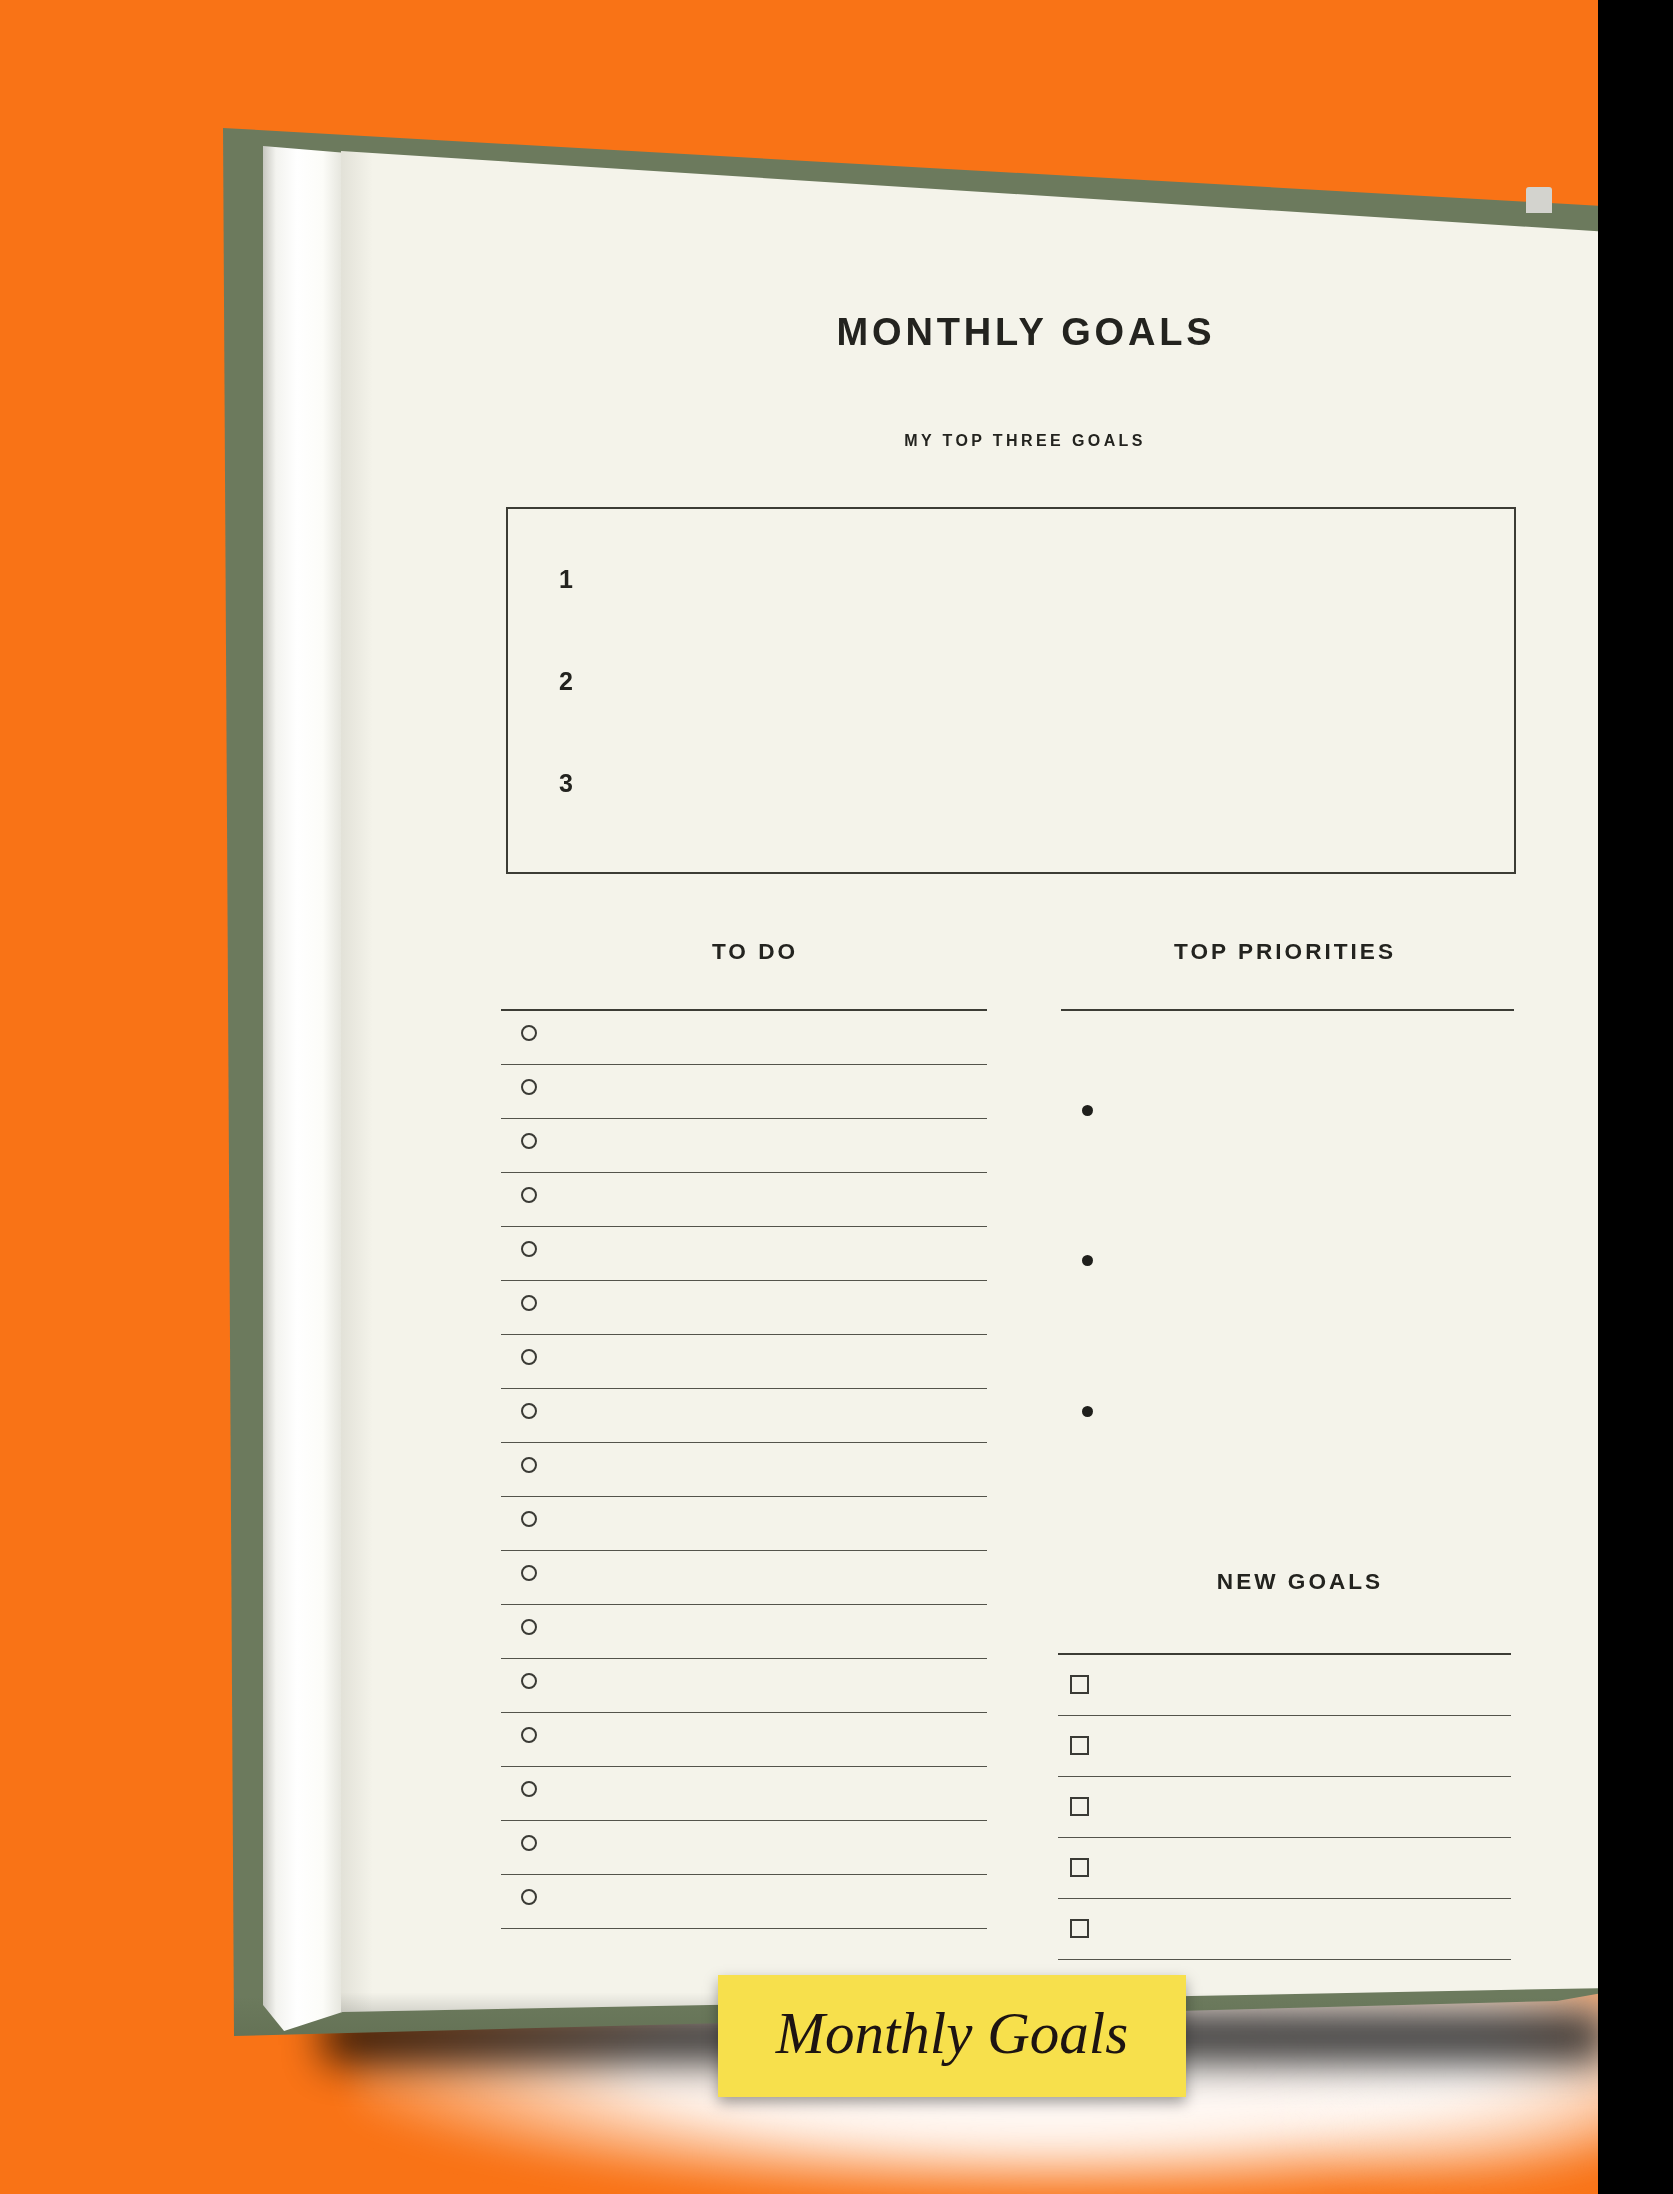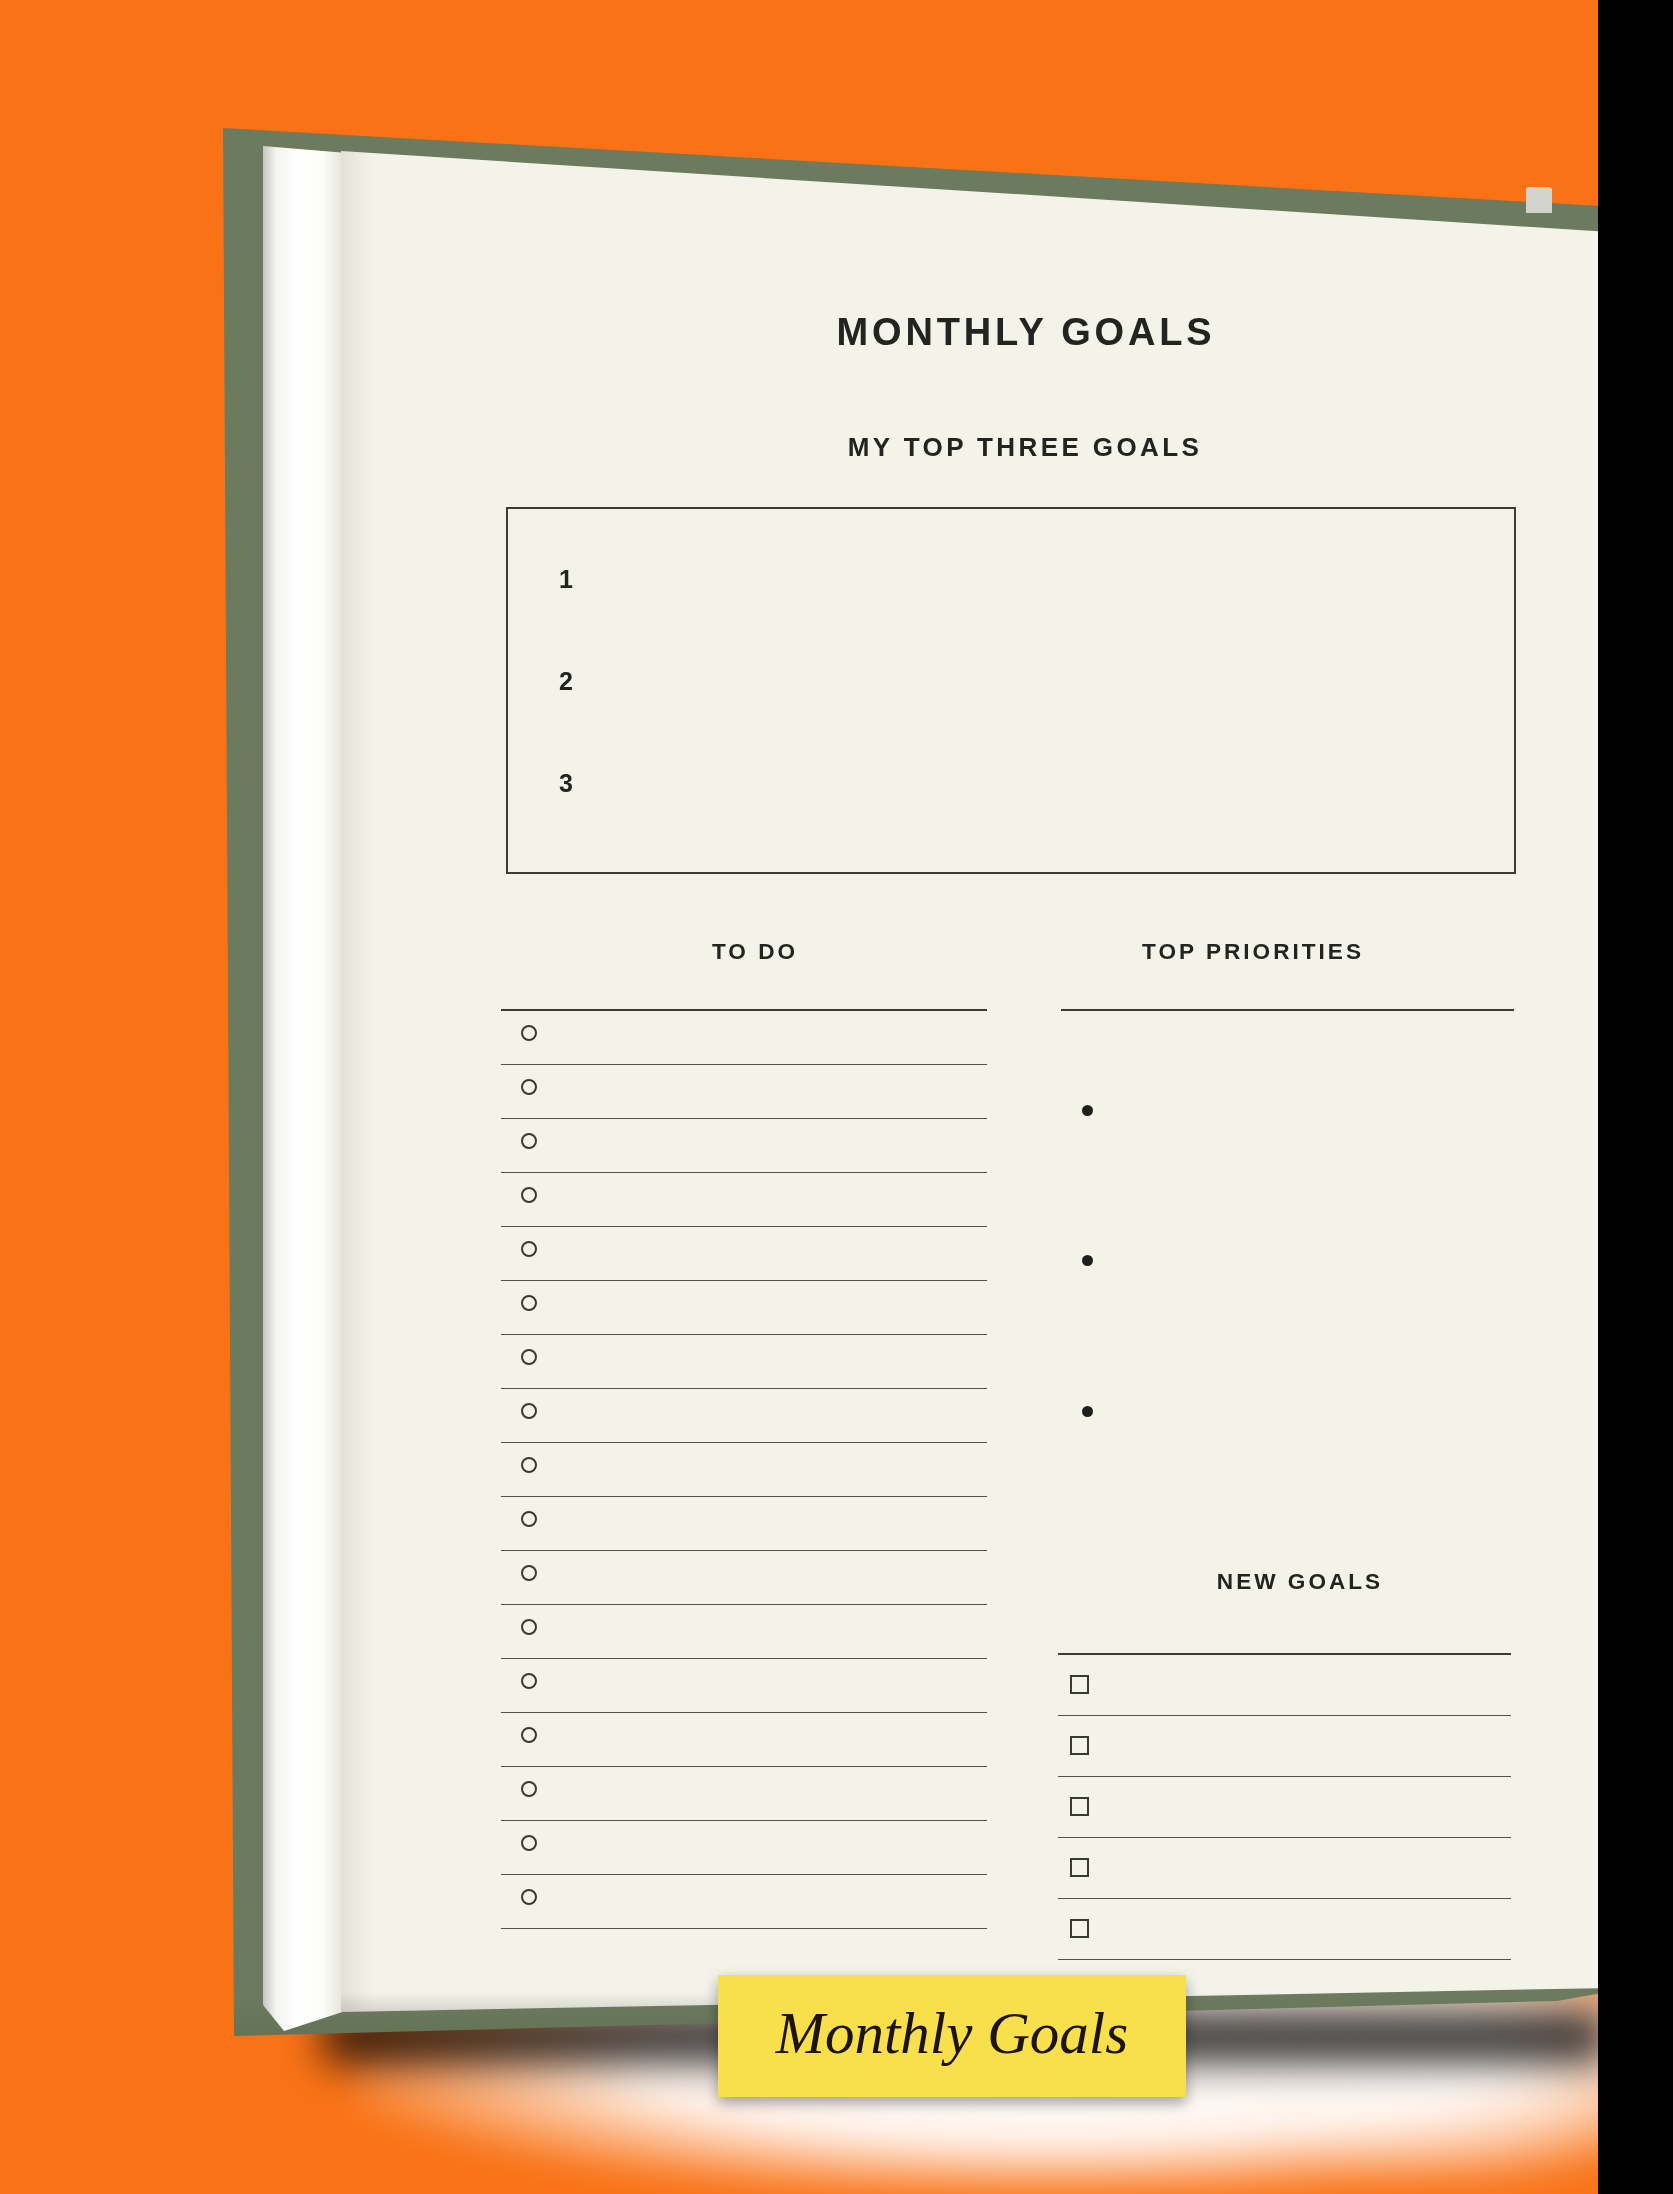--- a/index.html
+++ b/index.html
@@ -53,38 +53,38 @@
       #F4F3EA;
     clip-path:polygon(0 0,100% 81px,100% calc(100% - 24px),0 100%);
   }
 
   
   .center-x{transform:translateX(-50%);white-space:nowrap;}
   #page-title{
     left:1026px;top:311px;font-weight:700;font-size:38px;letter-spacing:3.8px;color:#23231F;
   }
   #top-goals-heading{
-    left:1025px;top:432px;font-weight:700;font-size:26px;letter-spacing:3.4px;color:#23231F;
+    left:1025px;top:432px;font-weight:700;font-size:16px;letter-spacing:3.4px;color:#23231F;
   }
   #goals-box{
     left:506px;top:507px;width:1010px;height:367px;
     border:2.3px solid #3C3C35;box-sizing:border-box;
   }
   .goal-number{
     position:absolute;left:51px;font-weight:700;font-size:25px;color:#23231F;
   }
   .goal-number:nth-child(1){top:56px;}
   .goal-number:nth-child(2){top:158px;}
   .goal-number:nth-child(3){top:260px;}
 
   .col-heading{
     font-weight:700;font-size:22.6px;letter-spacing:3px;color:#23231F;
   }
   #todo-heading{left:744px;top:939px;margin-left:11px;}
-  #priorities-heading{left:1253px;top:939px;}
+  #priorities-heading{left:1285px;top:939px;}
   #habits-heading{left:1300px;top:1569px;}
 
   #todo-list{
     left:501px;top:1009px;width:486px;border-top:2.3px solid #3C3C35;
   }
   .todo-row{height:53px;border-bottom:1.5px solid #53534B;position:relative;}
   .todo-circle{
     position:absolute;left:19.6px;top:14.3px;width:16px;height:16px;
     border:2.3px solid #3A3A35;border-radius:50%;box-sizing:border-box;
   }

